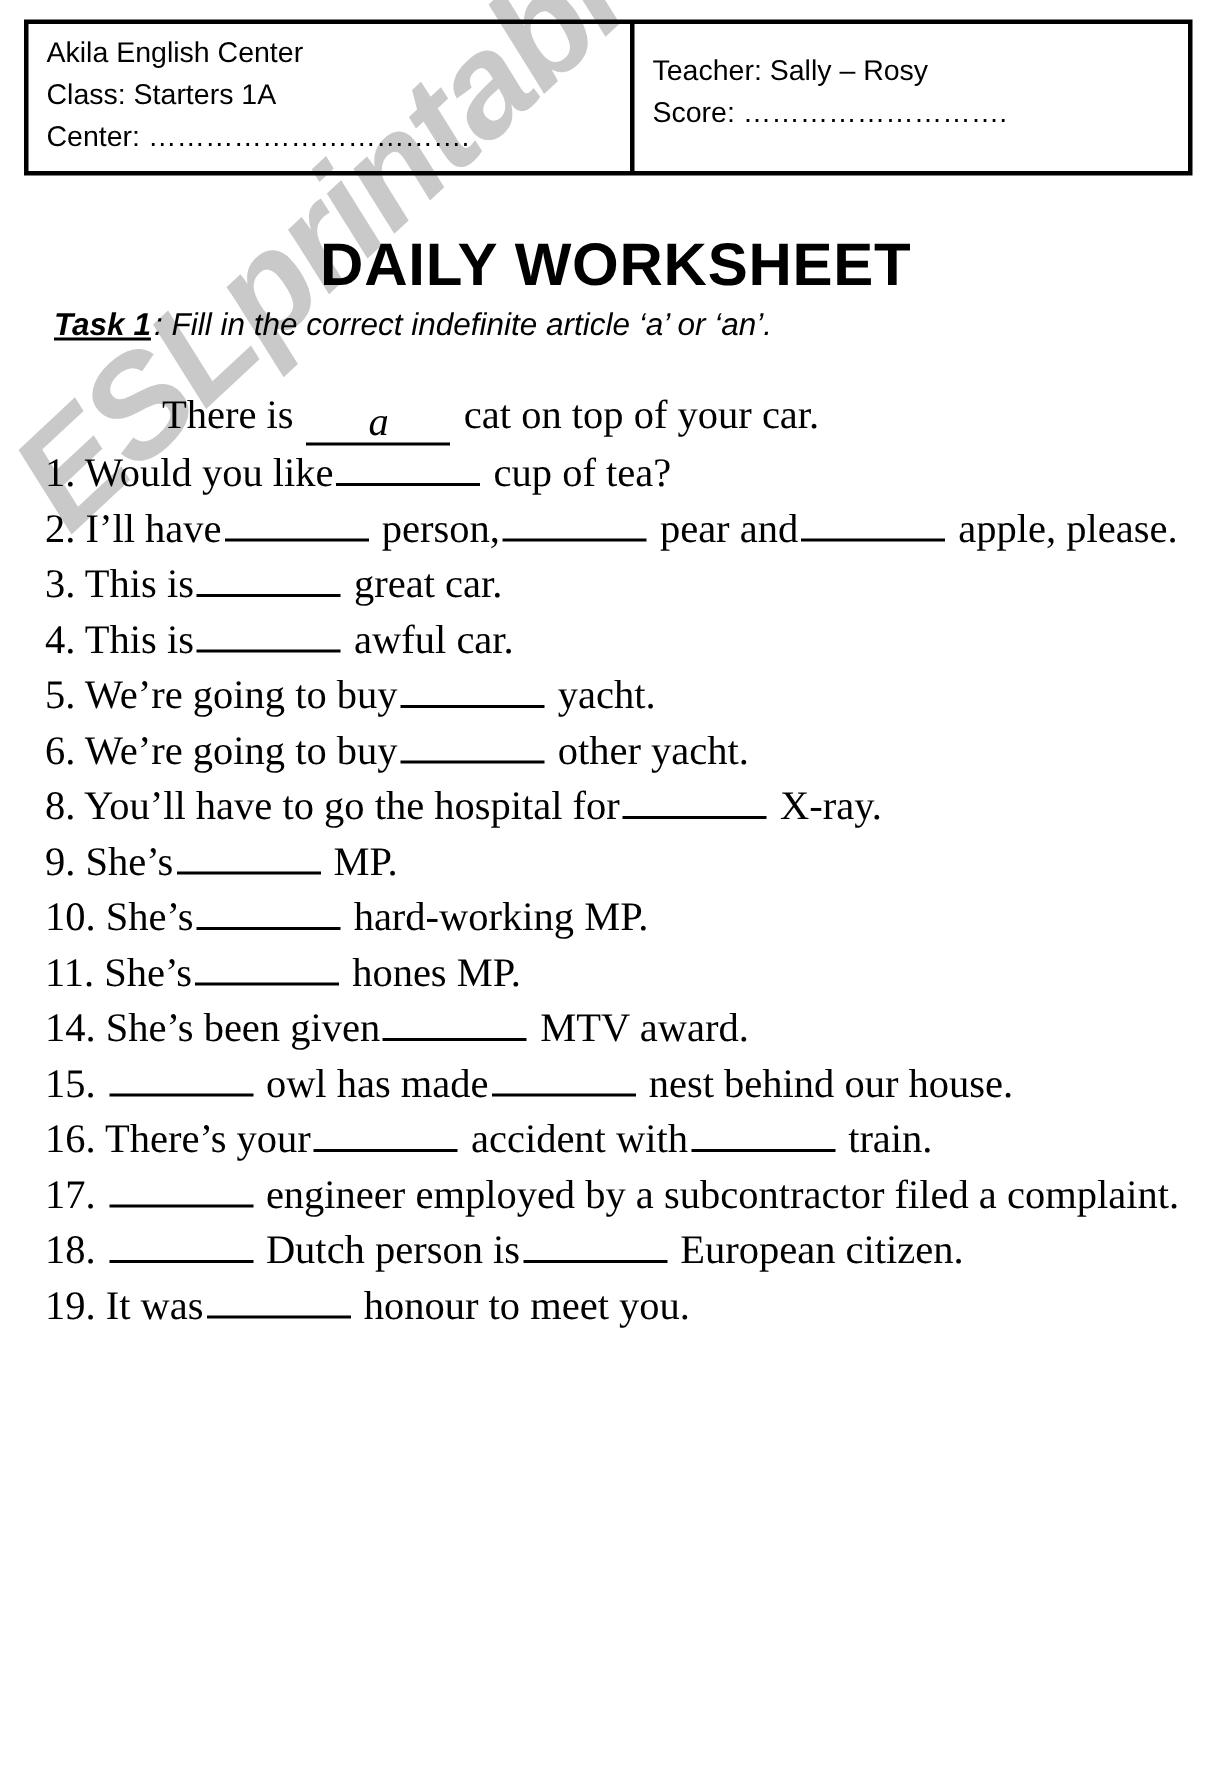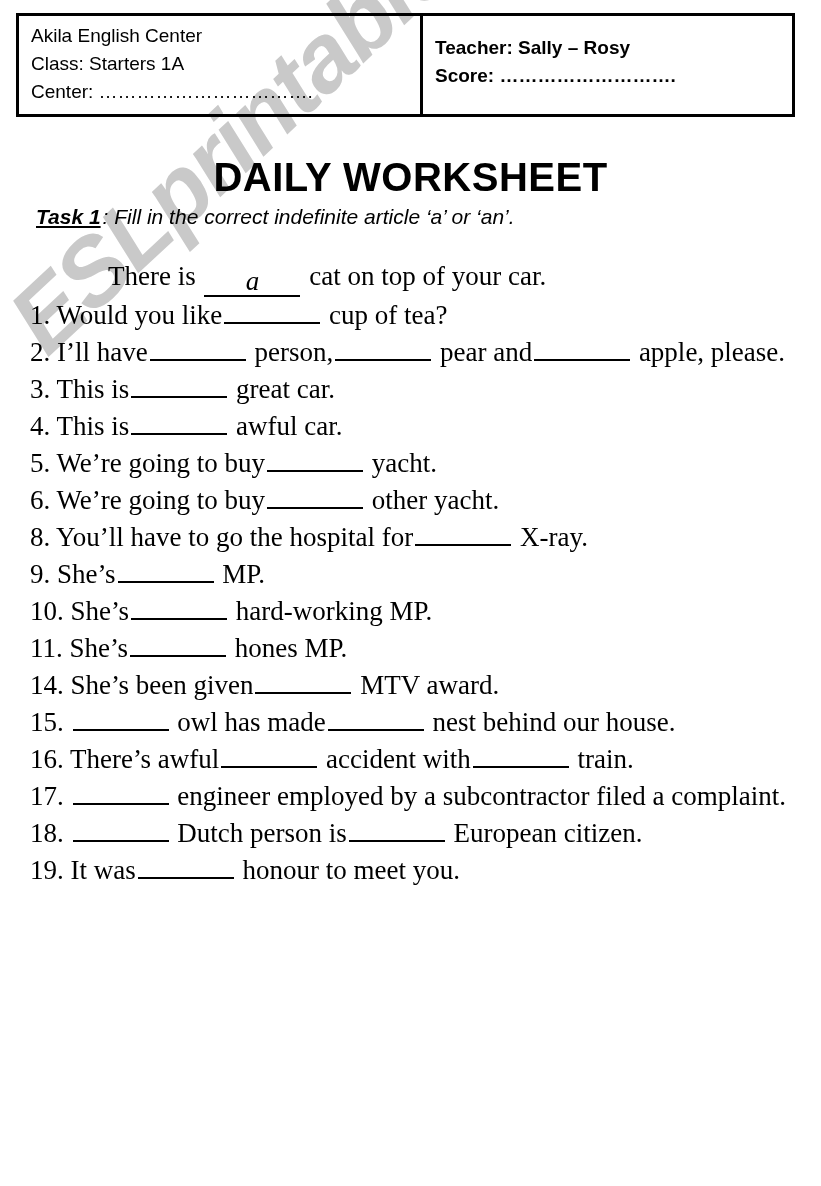--- a/index.html
+++ b/index.html
@@ -63,21 +63,20 @@
     line-height: 28px;
     padding: 6px 0 0 12px;
   }
   #header-cell-left {
     width: 404px;
     border-right: 3px solid #000000;
   }
   #header-cell-right {
     flex: 1;
     padding-top: 18px;
-    font-weight: bold;
   }
   .header-line {
     white-space: nowrap;
   }
 
   
   #worksheet-title {
     position: absolute;
     left: 0;
     top: 155px;
@@ -182,18 +181,18 @@
       <div class="q-line"><span>3. </span><span>This is</span><span class="blank blank-w"></span><span> great car.</span></div>
       <div class="q-line"><span>4. </span><span>This is</span><span class="blank blank-w"></span><span> awful car.</span></div>
       <div class="q-line"><span>5. </span><span>We’re going to buy</span><span class="blank blank-w"></span><span> yacht.</span></div>
       <div class="q-line"><span>6. </span><span>We’re going to buy</span><span class="blank blank-w"></span><span> other yacht.</span></div>
       <div class="q-line"><span>8. </span><span>You’ll have to go the hospital for</span><span class="blank blank-w"></span><span> X-ray.</span></div>
       <div class="q-line"><span>9. </span><span>She’s</span><span class="blank blank-w"></span><span> MP.</span></div>
       <div class="q-line"><span>10. </span><span>She’s</span><span class="blank blank-w"></span><span> hard-working MP.</span></div>
       <div class="q-line"><span>11. </span><span>She’s</span><span class="blank blank-w"></span><span> hones MP.</span></div>
       <div class="q-line"><span>14. </span><span>She’s been given</span><span class="blank blank-w"></span><span> MTV award.</span></div>
       <div class="q-line"><span>15. </span><span class="blank blank-w"></span><span> owl has made</span><span class="blank blank-w"></span><span> nest behind our house.</span></div>
-      <div class="q-line"><span>16. </span><span>There’s awful</span><span class="blank blank-w"></span><span> accident with</span><span class="blank blank-w"></span><span> train.</span></div>
+      <div class="q-line"><span>16. </span><span>There’s your</span><span class="blank blank-w"></span><span> accident with</span><span class="blank blank-w"></span><span> train.</span></div>
       <div class="q-line"><span>17. </span><span class="blank blank-w"></span><span> engineer employed by a subcontractor filed a complaint.</span></div>
       <div class="q-line"><span>18. </span><span class="blank blank-w"></span><span> Dutch person is</span><span class="blank blank-w"></span><span> European citizen.</span></div>
       <div class="q-line"><span>19. </span><span>It was</span><span class="blank blank-w"></span><span> honour to meet you.</span></div>
     </div>
 </div>
 
 </body></html>

